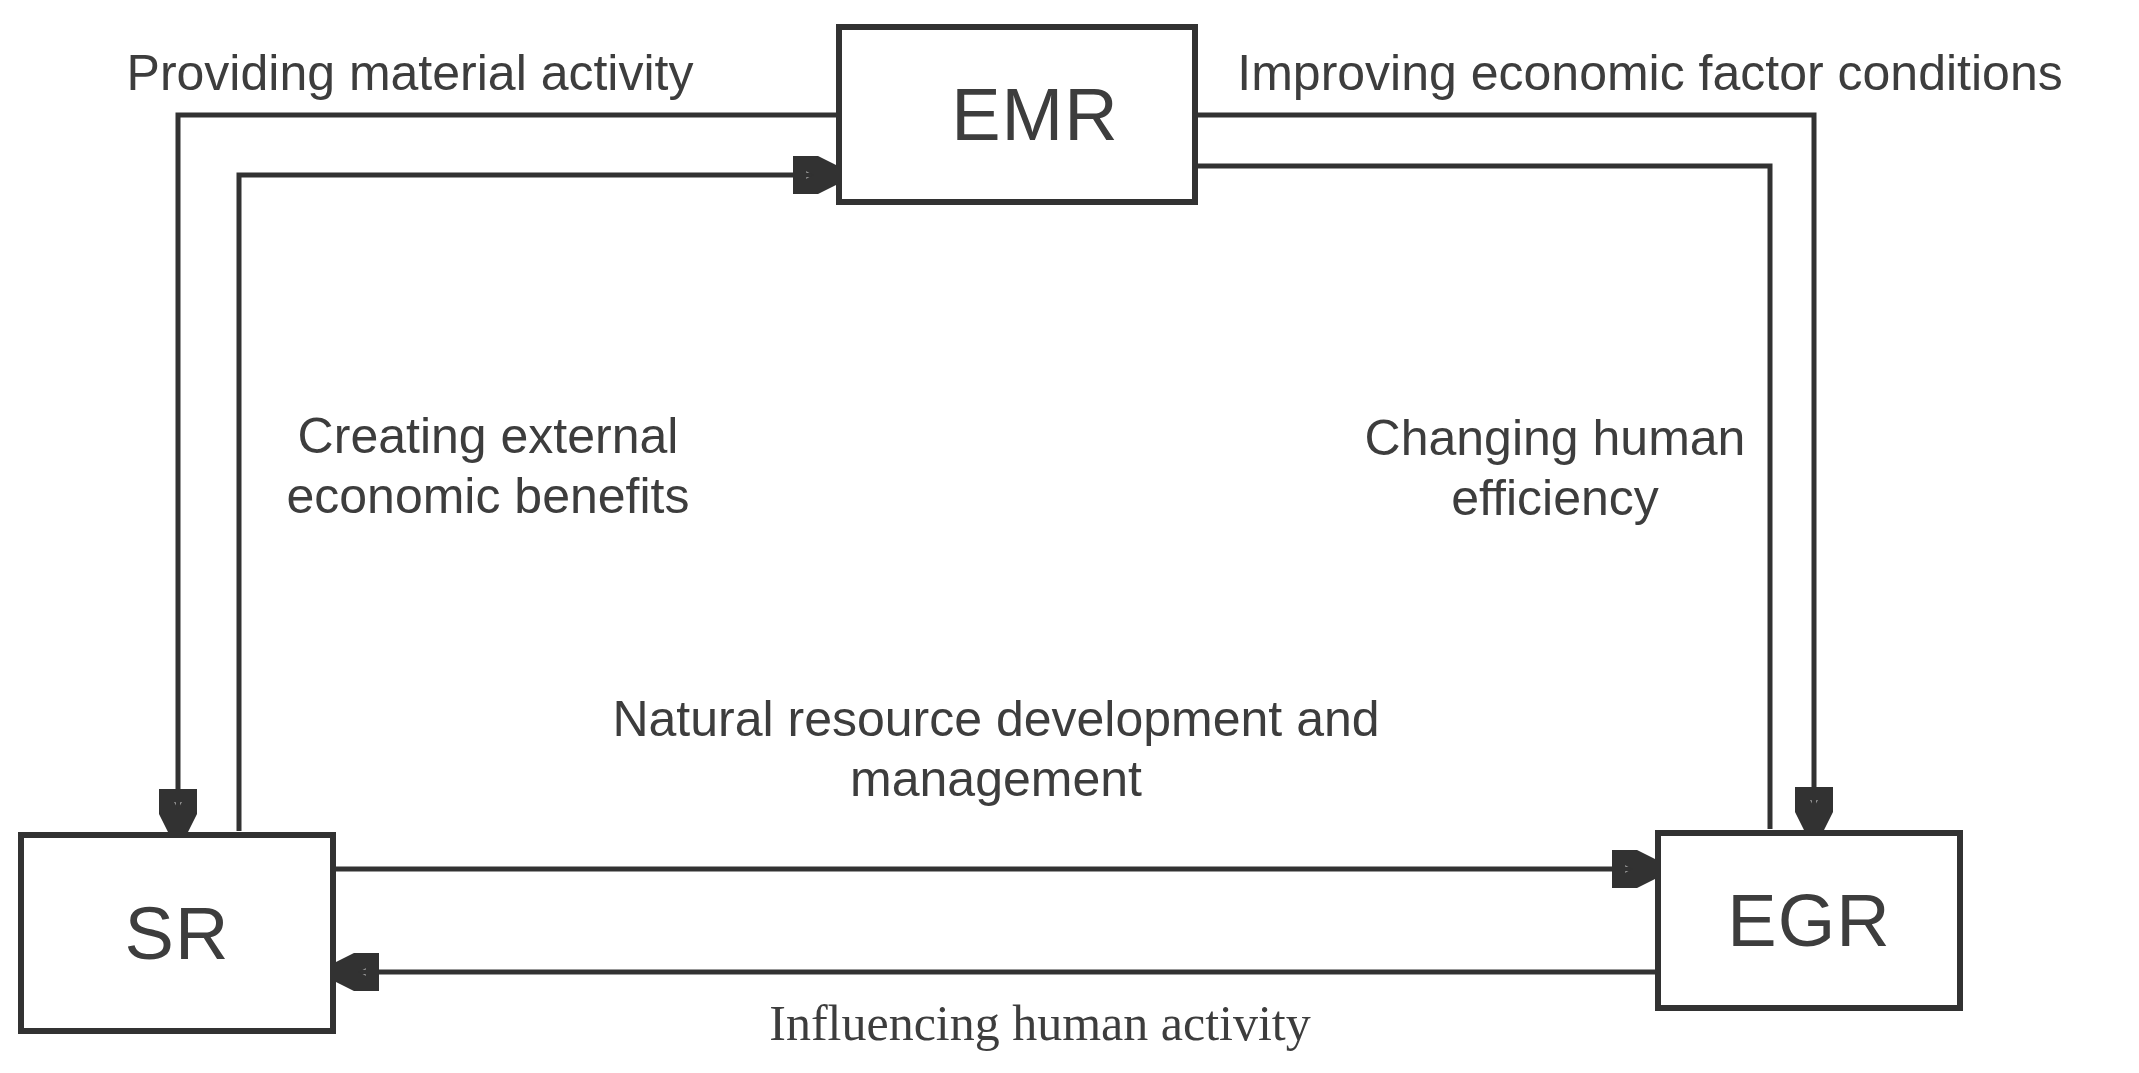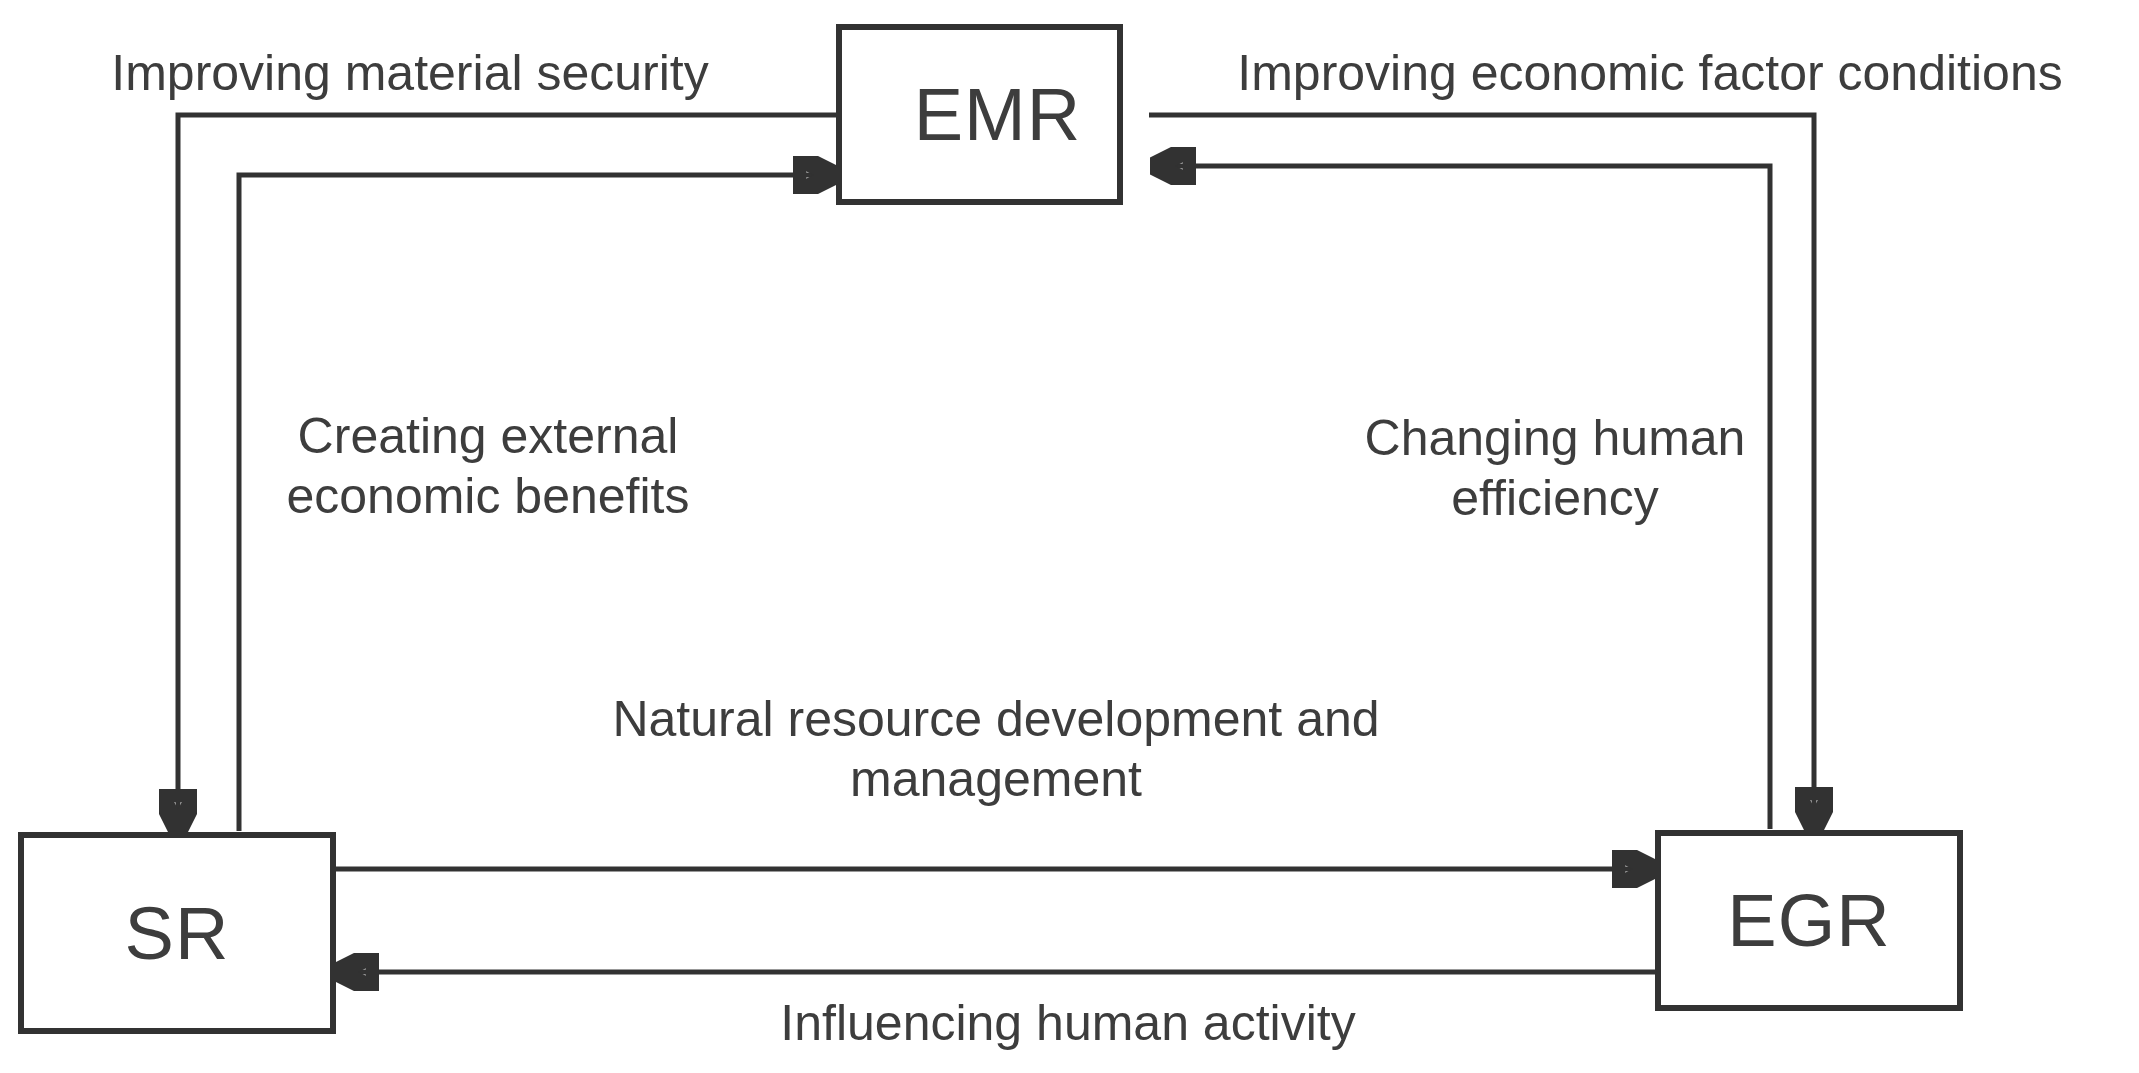--- a/index.html
+++ b/index.html
@@ -20,38 +20,38 @@
   .node{
     position:absolute;
     box-sizing:border-box;
     border:6px solid var(--line);
     background:var(--bg);
     display:flex;align-items:center;justify-content:center;
     color:var(--text);
     font-size:74px;
     letter-spacing:1px;
   }
-  #node-emr{left:836px;top:24px;width:287px;height:181px;padding-left:36px;}
+  #node-emr{left:836px;top:24px;width:362px;height:181px;padding-left:36px;}
   #node-sr{left:18px;top:832px;width:318px;height:202px;}
   #node-egr{left:1655px;top:830px;width:308px;height:181px;}
   .edge-label{
     position:absolute;
     transform:translate(-50%,-50%);
     color:var(--text);
     font-size:50px;
     line-height:60px;
     white-space:pre-line;
     text-align:center;
   }
   #label-providing{left:410px;top:73px;white-space:nowrap;}
   #label-improving{left:1650px;top:73px;white-space:nowrap;}
   #label-creating{left:488px;top:466px;}
   #label-changing{left:1555px;top:468px;}
   #label-natural{left:996px;top:739px;margin-top:10px;}
-  #label-influencing{left:1068px;top:1023px;white-space:nowrap;}
+  #label-influencing{left:1040px;top:1023px;white-space:nowrap;font-family:Liberation Serif, serif;}
 </style>
 </head>
 <body>
 
 <div id="stage">
 
   <svg id="connectors" viewBox="0 0 2139 1073" xmlns="http://www.w3.org/2000/svg">
     <defs>
       <marker id="arrow" markerUnits="userSpaceOnUse" markerWidth="46" markerHeight="38" viewBox="0 0 10 10" refX="9" refY="5" orient="auto">
         <path d="M0,0 L10,5 L0,10 Z" fill="#323232"></path>
@@ -68,21 +68,21 @@
 
     <path d="M 333 869 L 1650 869" marker-end="url(#arrow)"></path>
 
     <path d="M 1657 972 L 341 972" marker-end="url(#arrow)"></path>
   </svg>
 
   <div class="node" id="node-emr">EMR</div>
   <div class="node" id="node-sr">SR</div>
   <div class="node" id="node-egr">EGR</div>
 
-  <div class="edge-label" id="label-providing">Improving material security</div>
+  <div class="edge-label" id="label-providing">Providing material activity</div>
   <div class="edge-label" id="label-improving">Improving economic factor conditions</div>
   <div class="edge-label" id="label-creating">Creating external
 economic benefits</div>
   <div class="edge-label" id="label-changing">Changing human
 efficiency</div>
   <div class="edge-label" id="label-natural">Natural resource development and
 management</div>
   <div class="edge-label" id="label-influencing">Influencing human activity</div>
 
 </div>

